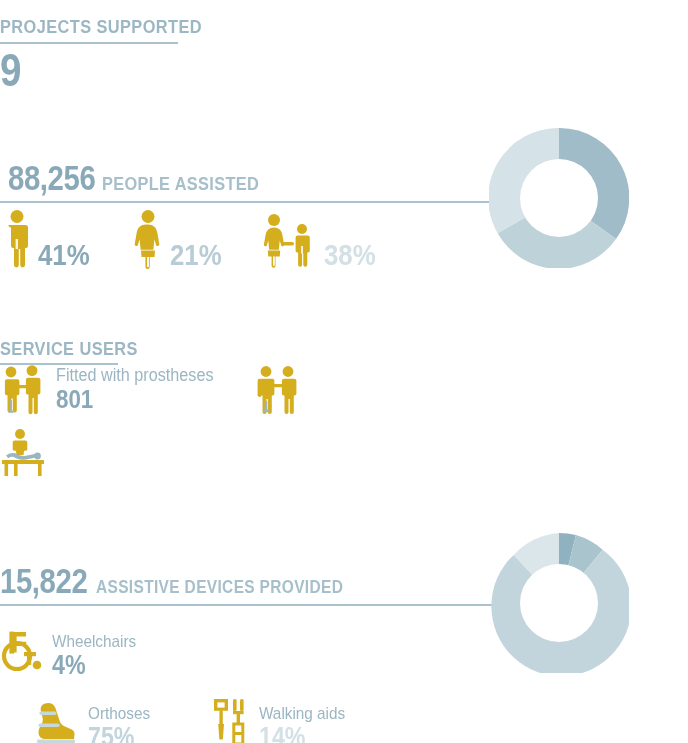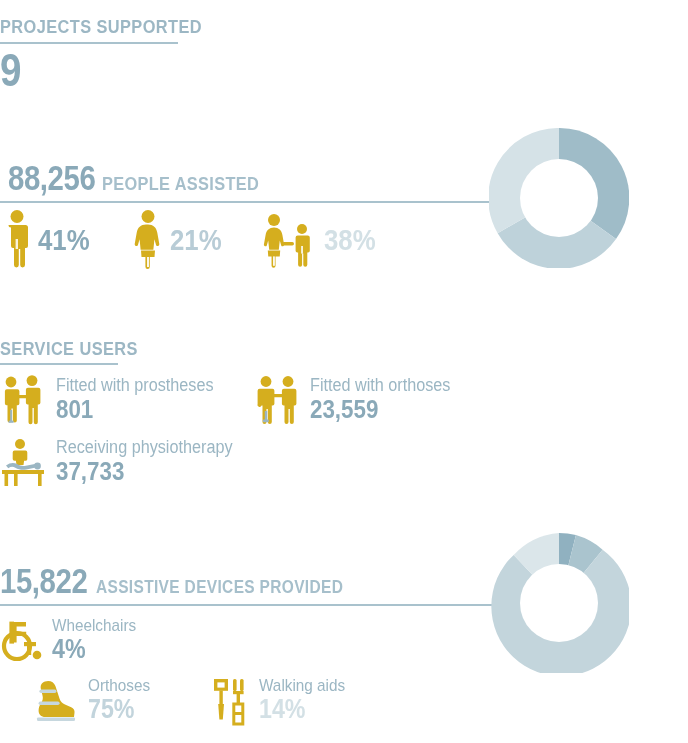--- a/index.html
+++ b/index.html
@@ -81,37 +81,37 @@
   #people-rule {
     width: 492px;
     margin-top: 7px;
   }
   #people-stats {
     display: flex;
     align-items: flex-end;
     margin-top: 8px;
     height: 62px;
   }
-  .people-stat { display: flex; align-items: center; }
+  .people-stat { display: flex; align-items: flex-end; }
   .people-pct {
     font-family: "Liberation Sans Narrow", "Liberation Sans", sans-serif;
     font-weight: 700;
     font-size: 30px;
     line-height: 30px;
     transform: scaleX(0.86);
     transform-origin: left bottom;
     margin-bottom: 3px;
     white-space: nowrap;
   }
 
   
   #service-block { position: absolute; left: 0; top: 338px; width: 559px; }
   #service-block .sect-title { font-size: 19px; line-height: 21px; }
   #service-rule { width: 118px; margin-top: 4px; }
-  .su-row { display: flex; margin-top: 10px; }
+  .su-row { display: flex; margin-top: 0; }
   .su-item { display: flex; align-items: flex-start; }
   .su-text { margin-left: 8px; }
   .su-label {
     font-family: "Liberation Sans Narrow", "Liberation Sans", sans-serif;
     font-weight: 400;
     font-size: 18px;
     line-height: 20px;
     color: #9bb6c3;
     transform: scaleX(0.9);
     transform-origin: left top;
@@ -154,21 +154,21 @@
     color: #a6bfcb;
     text-transform: uppercase;
     letter-spacing: 0.4px;
     transform: scaleX(0.86);
     transform-origin: left bottom;
     margin-left: -8px;
   }
   #devices-rule { width: 492px; margin-top: 7px; }
   .dev-grid { margin-top: 10px; }
   .dev-row { display: flex; }
-  .dev-item { display: flex; align-items: flex-start; }
+  .dev-item { display: flex; align-items: flex-end; margin-top: 10px; }
   .dev-text { margin-left: 6px; }
   .dev-label {
     font-family: "Liberation Sans Narrow", "Liberation Sans", sans-serif;
     font-weight: 400;
     font-size: 17px;
     line-height: 19px;
     color: #9bb6c3;
     transform: scaleX(0.9);
     transform-origin: left top;
     white-space: nowrap;
@@ -291,45 +291,37 @@
         <svg width="48" height="52" viewBox="0 0 48 52">
           <circle cx="12" cy="6.5" r="5.4" fill="#d5ae1e"></circle>
           <path d="M5.6 13.8h12.8a2 2 0 0 1 2 2v13a1.7 1.7 0 0 1-1.7 1.7h-.9v16.5a2 2 0 0 1-4 0V34h-1.3v13.1a2 2 0 0 1-4 0V30.5h-.9A1.7 1.7 0 0 1 3.6 28.8v-13a2 2 0 0 1 2-2z" fill="#d5ae1e"></path>
           <rect x="10.8" y="36" width="2.4" height="9" fill="#9bb6c3"></rect>
           <rect x="8.8" y="44.6" width="6" height="2.6" rx="1" fill="#9bb6c3"></rect>
           <circle cx="34" cy="6.5" r="5.4" fill="#d5ae1e"></circle>
           <path d="M27.6 13.8h12.8a2 2 0 0 1 2 2v13a1.7 1.7 0 0 1-1.7 1.7h-.9v16.5a2 2 0 0 1-4 0V34h-1.3v13.1a2 2 0 0 1-4 0V30.5h-.9a1.7 1.7 0 0 1-1.7-1.7v-13a2 2 0 0 1 2-2z" fill="#d5ae1e"></path>
           <rect x="17" y="19" width="13" height="3.2" rx="1.6" fill="#d5ae1e"></rect>
         </svg>
       </span>
-      <div class="su-text">
-        <div class="su-label">Fitted with orthoses</div>
-        <div class="su-value">23,559</div>
-      </div>
     </div>
   </div>
 
   <div class="su-row" style="margin-top:6px;">
     <div class="su-item">
       <span>
         <svg width="48" height="52" viewBox="0 0 48 52">
           <circle cx="20" cy="7" r="5" fill="#d5ae1e"></circle>
           <path d="M14.5 13.6h11a1.8 1.8 0 0 1 1.8 1.8v6.5c0 1-.8 1.8-1.8 1.8h-1.4l-.6 4.3h-7l-.6-4.3h-1.4a1.8 1.8 0 0 1-1.8-1.8v-6.5a1.8 1.8 0 0 1 1.8-1.8z" fill="#d5ae1e"></path>
           <path d="M6 28.5c4-3 8-3.2 11.5-1.2 2.6 1.5 5.4 2 8.3 1.4l9-1.8 1 3.6-9.5 2c-3.9.8-7.6.1-11-1.8-2.3-1.3-4.6-1.2-7 .6z" fill="#9bb6c3"></path>
           <circle cx="37.5" cy="29" r="3.4" fill="#9bb6c3"></circle>
           <rect x="2" y="33" width="42" height="4" fill="#d5ae1e"></rect>
           <rect x="4.5" y="37" width="3.6" height="12" fill="#d5ae1e"></rect>
           <rect x="14" y="37" width="3.6" height="12" fill="#d5ae1e"></rect>
           <rect x="38" y="37" width="3.6" height="12" fill="#d5ae1e"></rect>
         </svg>
       </span>
-      <div class="su-text">
-        <div class="su-label">Receiving physiotherapy</div>
-        <div class="su-value">37,733</div>
-      </div>
     </div>
   </div>
 </div>
 
 <div id="devices-block">
   <div id="devices-headline">
     <span id="devices-total">15,822</span>
     <span id="devices-label">ASSISTIVE DEVICES PROVIDED</span>
   </div>
   <div class="rule" id="devices-rule"></div>

